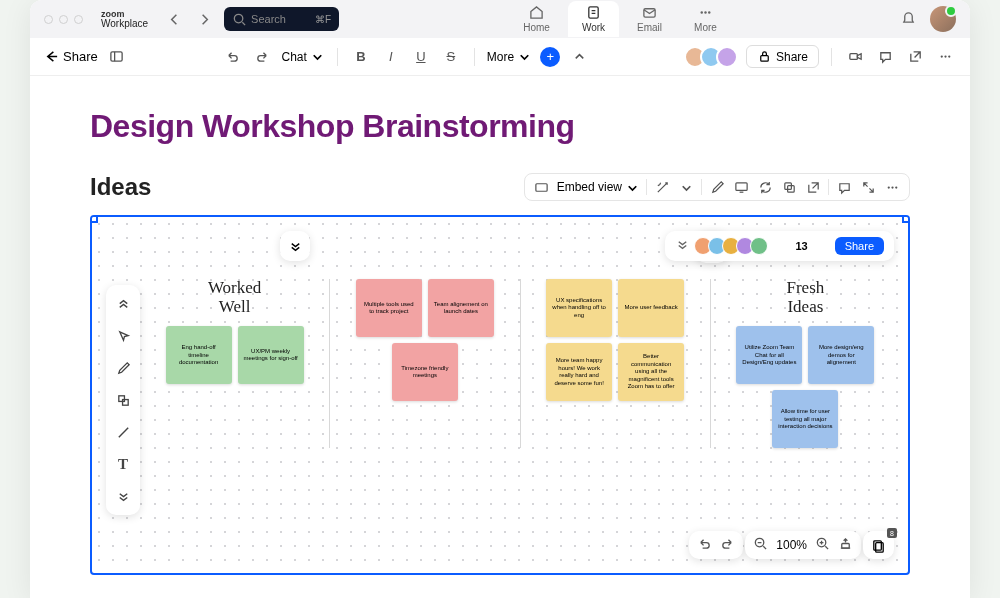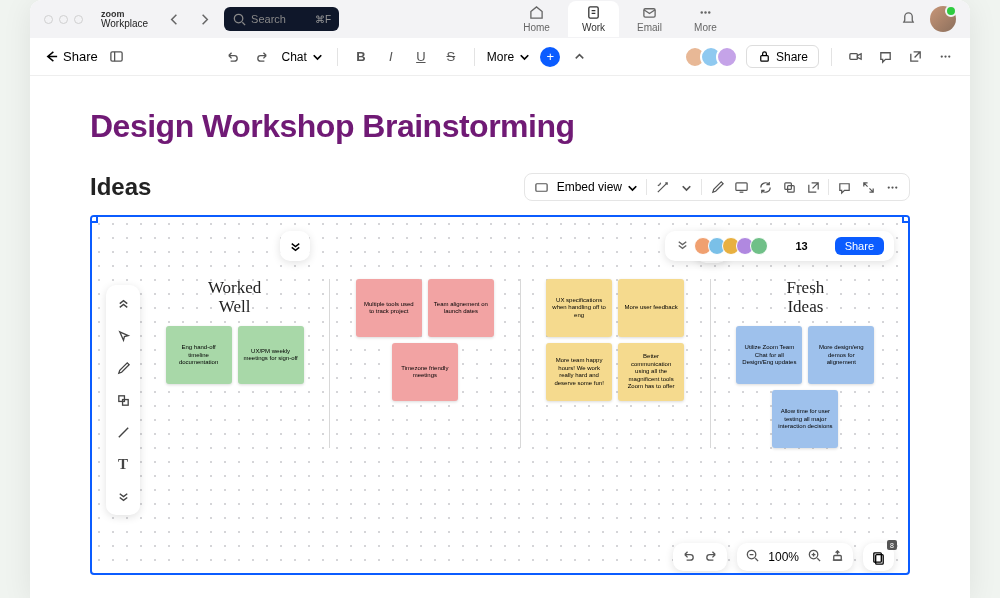--- a/index.html
+++ b/index.html
@@ -80,21 +80,21 @@
 .col-title { font-family: Georgia, serif; font-size: 17px; line-height: 1.1; text-align: center; margin-bottom: 10px; color: #222; }
 .notes { display: flex; flex-wrap: wrap; gap: 6px; justify-content: center; }
 .note { width: 66px; height: 58px; border-radius: 3px; padding: 5px; font-size: 6px; line-height: 1.25; text-align: center; display: flex; align-items: center; justify-content: center; box-shadow: 0 1px 3px rgba(0,0,0,0.15); }
 .green { background: #a8d8a8; }
 .pink { background: #f2a3a3; }
 .yellow { background: #f5da8e; }
 .blue { background: #9ec1ec; }
 .col-sep { width: 1px; background: #d8d8d8; }
 
 
-.bottom-ctrl { position: absolute; bottom: 2px; right: 14px; display: flex; gap: 10px; }
+.bottom-ctrl { position: absolute; bottom: 14px; right: 14px; display: flex; gap: 2px; }
 .ctrl-grp { background: #fff; border-radius: 10px; box-shadow: 0 2px 8px rgba(0,0,0,0.12); display: flex; align-items: center; padding: 5px 8px; gap: 8px; font-size: 12px; }
 .ctrl-grp .ico { color: #555; cursor: pointer; }
 .pages { position: relative; }
 .pages .badge { position: absolute; top: -3px; right: -3px; background: #555; color: #fff; font-size: 7px; width: 10px; height: 10px; border-radius: 2px; display: flex; align-items: center; justify-content: center; }
 
 svg { width: 15px; height: 15px; }
 </style>
 </head>
 <body>
 

